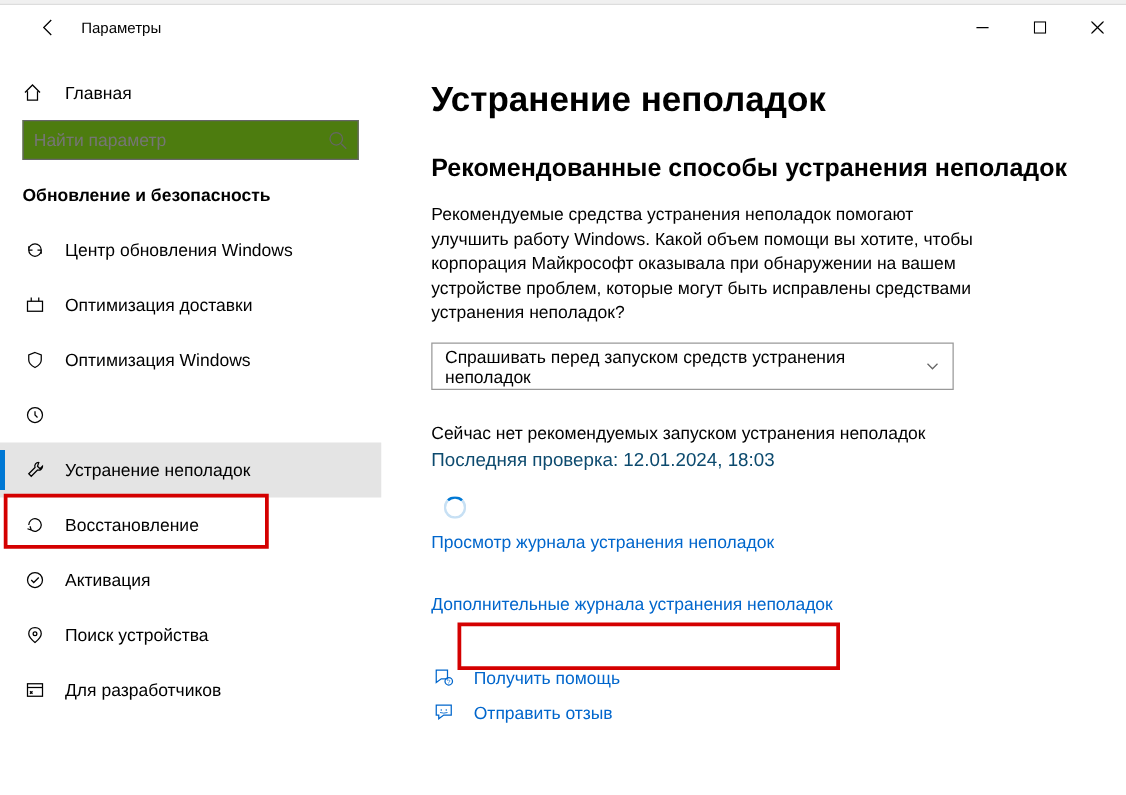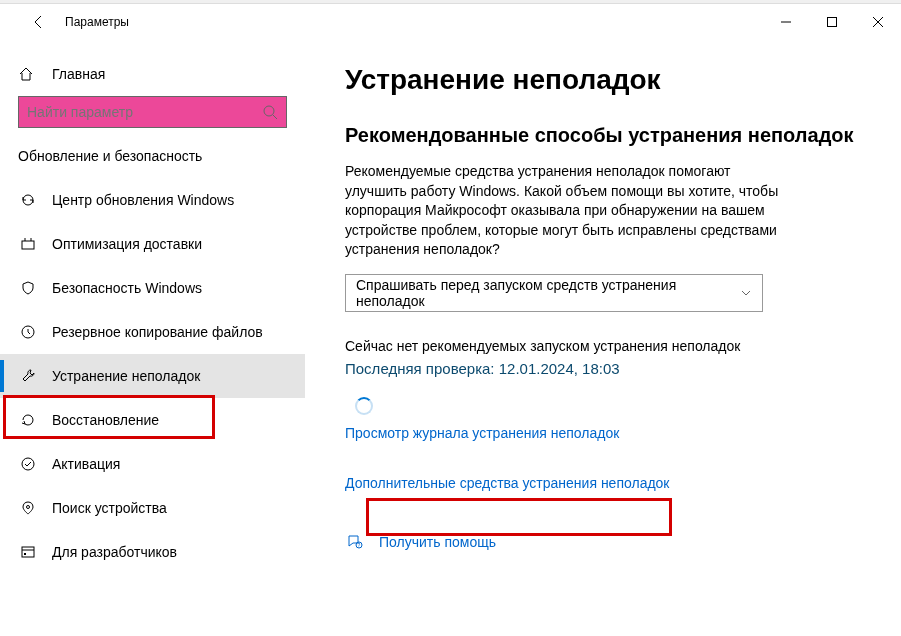--- a/index.html
+++ b/index.html
@@ -54,36 +54,36 @@
     display: flex;
     align-items: center;
     padding: 6px 18px 14px 18px;
     cursor: pointer;
   }
   .home-row .icon { width: 20px; margin-right: 14px; }
   .search-box {
     margin: 0 18px 20px 18px;
     height: 32px;
     border: 1px solid #666;
-    background: #ec4899;
+    background: #4d7c0f;
     display: flex;
     align-items: center;
     padding: 0 8px;
   }
   .search-box input {
     flex: 1;
     border: none;
     outline: none;
     font-size: 14px;
     font-family: inherit;
     background: transparent;
   }
   .category-header {
     font-size: 14px;
-    font-weight: 400;
+    font-weight: 700;
     padding: 0 18px 14px 18px;
   }
   .nav-list { list-style: none; }
   .nav-item {
     display: flex;
     align-items: center;
     height: 44px;
     padding: 0 18px;
     cursor: pointer;
     position: relative;
@@ -253,30 +253,29 @@
             </svg>
         </span>
         <span>Оптимизация доставки</span>
       </li>
       <li class="nav-item">
         <span class="icon">
           <svg width="16" height="16" viewBox="0 0 16 16">
               <path d="M8 2 L13 4 V8 C13 11 10 13 8 14 C6 13 3 11 3 8 V4 Z" stroke="#000" fill="none"></path>
             </svg>
         </span>
-        <span>Безопасность Windows</span>
+        <span>Оптимизация Windows</span>
       </li>
       <li class="nav-item">
         <span class="icon">
           <svg width="16" height="16" viewBox="0 0 16 16">
               <circle cx="8" cy="8" r="6" stroke="#000" fill="none"></circle>
               <path d="M8 5 V8 L10 10" stroke="#000" fill="none"></path>
             </svg>
         </span>
-        <span>Резервное копирование файлов</span>
       </li>
       <li class="nav-item selected">
         <span class="icon">
           <svg width="16" height="16" viewBox="0 0 16 16">
               <path d="M11 2 A3 3 0 0 0 8 6 L3 11 L5 13 L10 8 A3 3 0 0 0 14 5 L12 7 L10 5 Z" stroke="#000" fill="none"></path>
             </svg>
         </span>
         <span>Устранение неполадок</span>
       </li>
       <li class="nav-item">
@@ -335,32 +334,43 @@
 
     <div class="status-line">Сейчас нет рекомендуемых запуском устранения неполадок</div>
     <div class="last-check">Последняя проверка: 12.01.2024, 18:03</div>
 
     <div class="spinner"></div>
     <div style="margin-bottom:34px;">
       <span class="link">Просмотр журнала устранения неполадок</span>
     </div>
 
     <div style="margin-bottom:10px;">
-      <span class="link">Дополнительные средства устранения неполадок</span>
+      <span class="link">Дополнительные журнала устранения неполадок</span>
     </div>
 
     <div class="feedback-section">
       <div class="link-row">
         <span class="feedback-icon">
           <svg width="18" height="18" viewBox="0 0 18 18">
               <path d="M3 3 H12 V10 H7 L3 13 V10 H3 Z" stroke="#0066cc" fill="none"></path>
               <circle cx="13" cy="12" r="3" stroke="#0066cc" fill="none"></circle>
               <text x="13" y="14" font-size="5" text-anchor="middle" fill="#0066cc">?</text>
             </svg>
         </span>
         <span class="link">Получить помощь</span>
       </div>
+      <div class="link-row">
+        <span class="feedback-icon">
+          <svg width="18" height="18" viewBox="0 0 18 18">
+              <path d="M3 3 H15 V11 H9 L5 14 V11 H3 Z" stroke="#0066cc" fill="none"></path>
+              <circle cx="7" cy="7" r="0.6" fill="#0066cc"></circle>
+              <circle cx="11" cy="7" r="0.6" fill="#0066cc"></circle>
+              <path d="M6 9 Q9 10 12 9" stroke="#0066cc" fill="none" stroke-width="0.7"></path>
+            </svg>
+        </span>
+        <span class="link">Отправить отзыв</span>
+      </div>
     </div>
   </div>
 </div>
 
 <div class="highlight-box highlight-nav"></div>
 <div class="highlight-box highlight-link"></div>
 
 </body></html>

